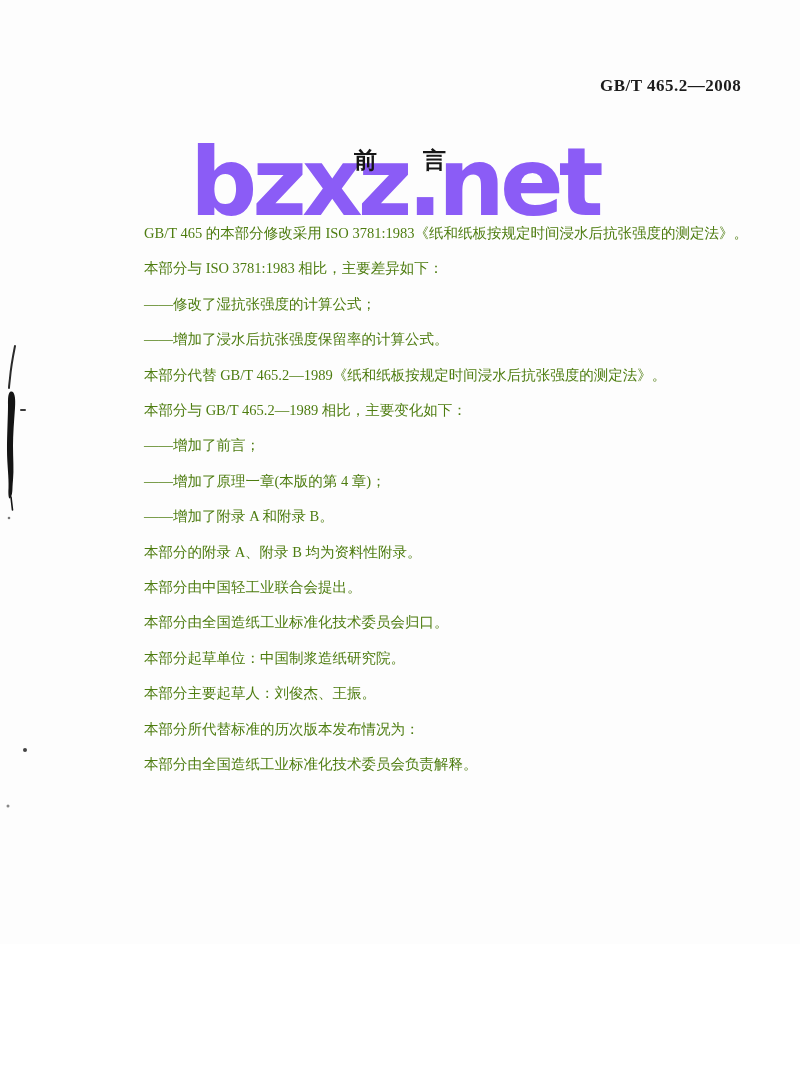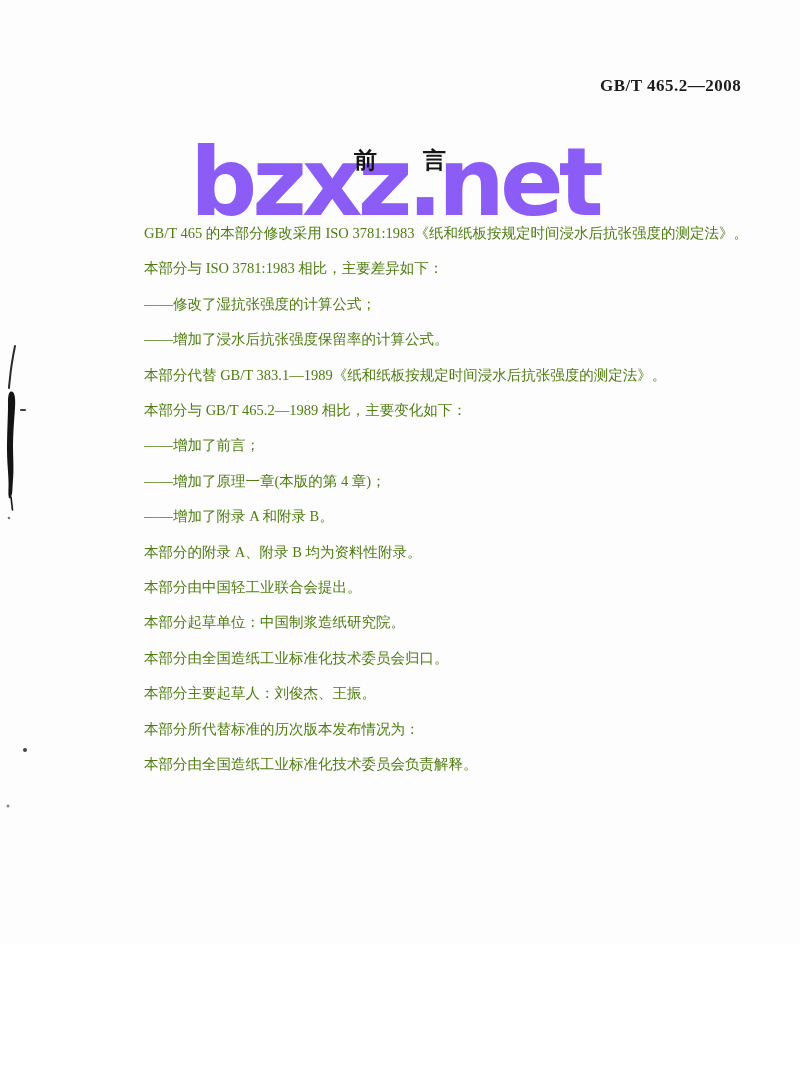--- a/index.html
+++ b/index.html
@@ -113,29 +113,29 @@
 
   <div class="watermark">bzxz.net</div>
 
   <h1 class="doc-title">前　　言</h1>
 
   <div class="body-text">
     <p>GB/T 465 的本部分修改采用 ISO 3781:1983《纸和纸板按规定时间浸水后抗张强度的测定法》。</p>
     <p>本部分与 ISO 3781:1983 相比，主要差异如下：</p>
     <p>——修改了湿抗张强度的计算公式；</p>
     <p>——增加了浸水后抗张强度保留率的计算公式。</p>
-    <p>本部分代替 GB/T 383.1—1989《纸和纸板按规定时间浸水后抗张强度的测定法》。</p>
+    <p>本部分代替 GB/T 465.2—1989《纸和纸板按规定时间浸水后抗张强度的测定法》。</p>
     <p>本部分与 GB/T 465.2—1989 相比，主要变化如下：</p>
     <p>——增加了前言；</p>
     <p>——增加了原理一章(本版的第 4 章)；</p>
     <p>——增加了附录 A 和附录 B。</p>
     <p>本部分的附录 A、附录 B 均为资料性附录。</p>
     <p>本部分由中国轻工业联合会提出。</p>
+    <p>本部分由全国造纸工业标准化技术委员会归口。</p>
     <p>本部分起草单位：中国制浆造纸研究院。</p>
-    <p>本部分由全国造纸工业标准化技术委员会归口。</p>
     <p>本部分主要起草人：刘俊杰、王振。</p>
     <p>本部分所代替标准的历次版本发布情况为：</p>
     <p>本部分由全国造纸工业标准化技术委员会负责解释。</p>
   </div>
 
   <div class="page-number">I</div>
 
 </div>
 
 </body></html>

